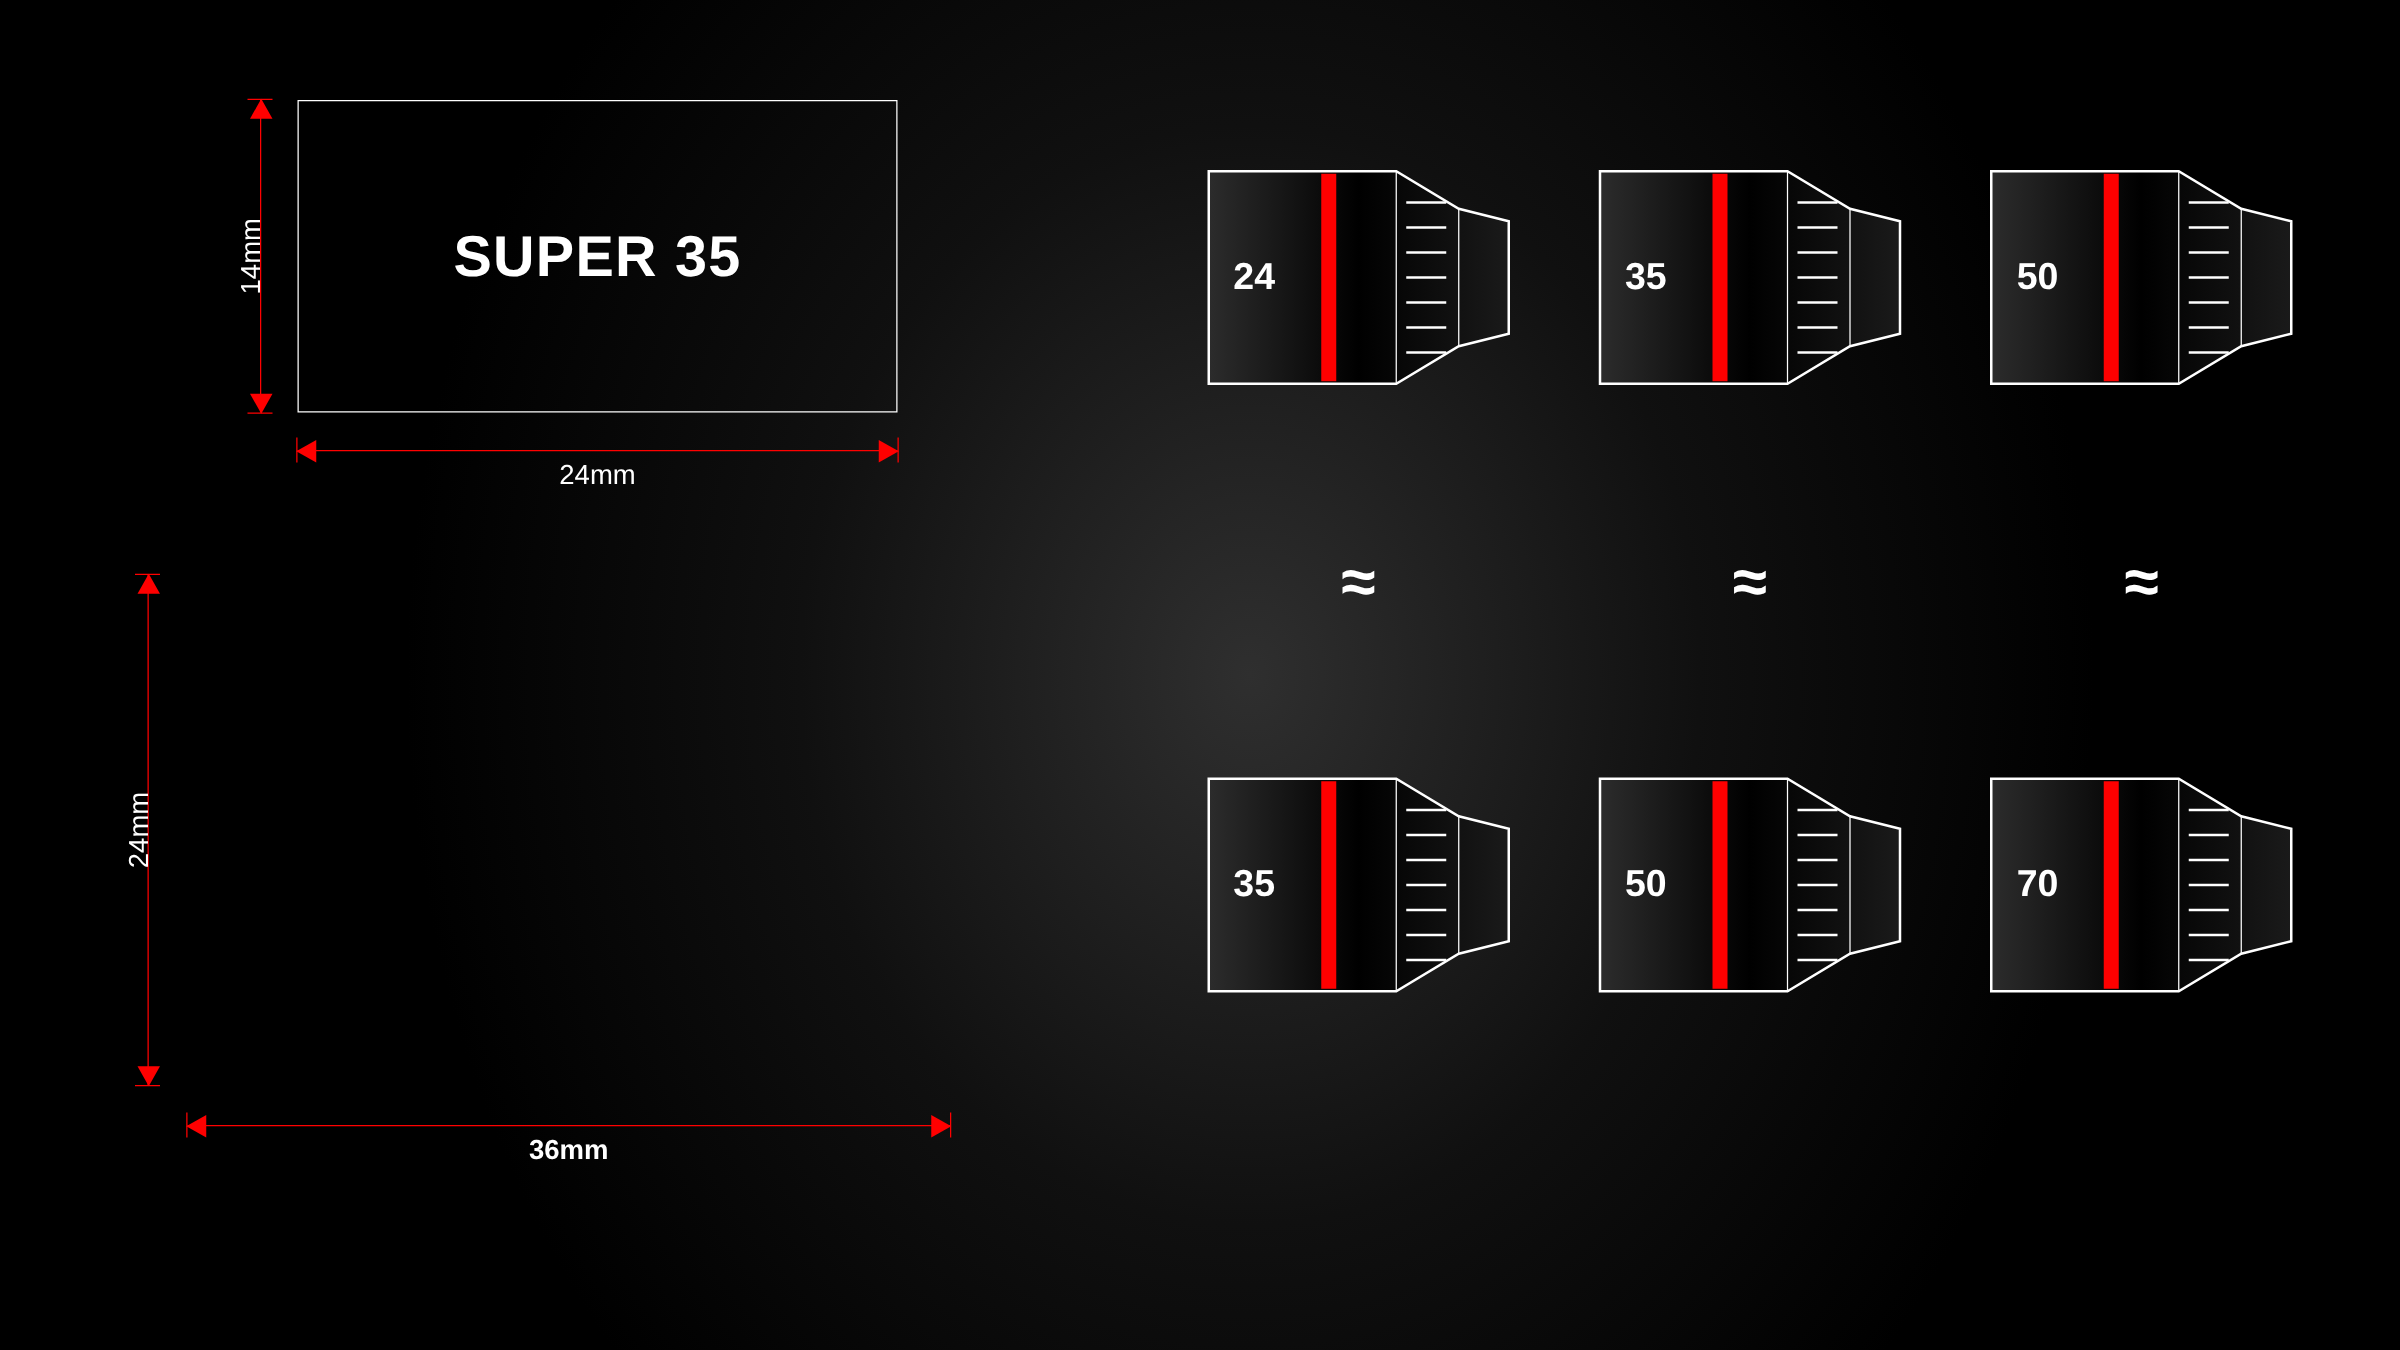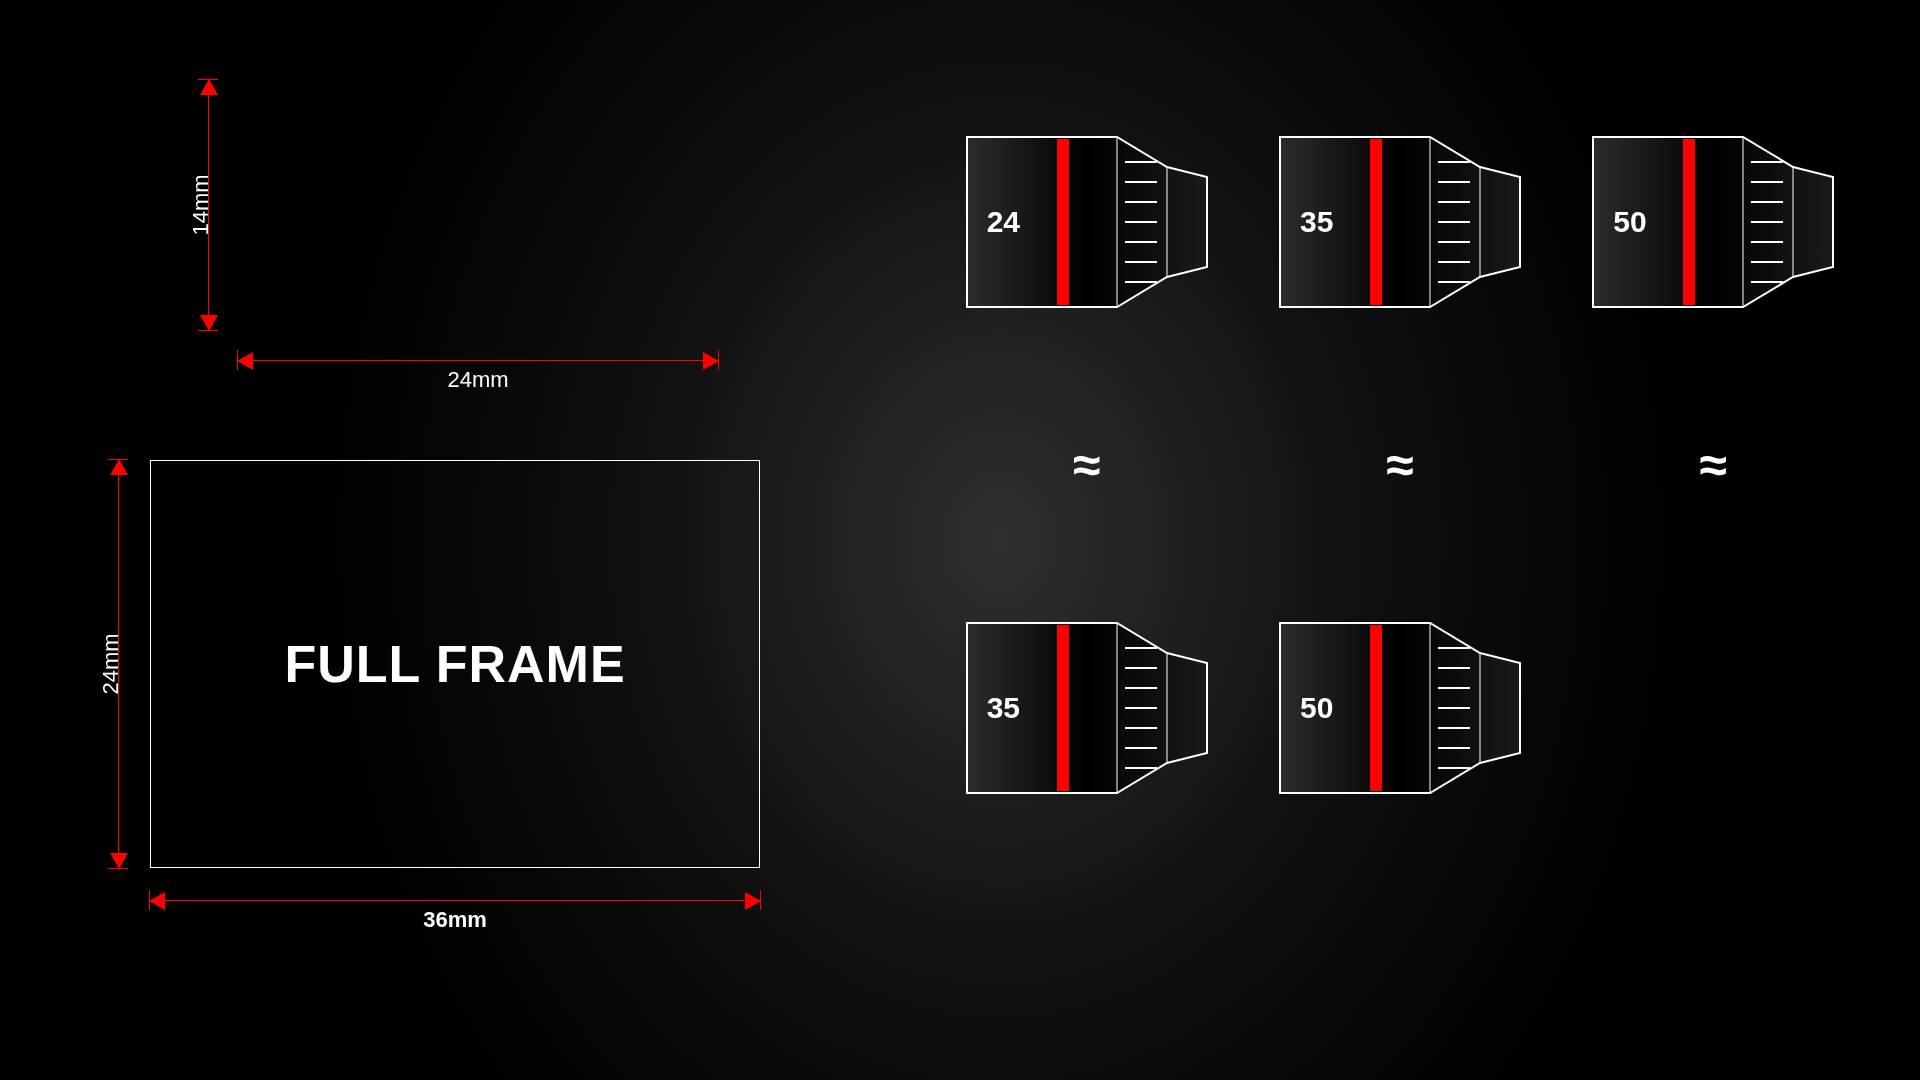--- a/index.html
+++ b/index.html
@@ -131,36 +131,36 @@
     font-size: 30px;
     font-weight: 800;
     font-stretch: condensed;
   }
 </style>
 </head>
 <body>
 
 <div class="stage">
 
+  <div class="sensor" style="left:238px; top:80px; width:480px; height:250px;">
+    <div class="sensor-label" style="font-size:46px;">SUPER 35</div>
+  </div>
 
   <div class="dim dim-v" style="left:208px; top:80px; height:250px;">
     <span class="dim-label-v">14mm</span>
   </div>
   <div class="tick" style="left:198px; top:79px; width:20px; height:1px;"></div>
   <div class="tick" style="left:198px; top:330px; width:20px; height:1px;"></div>
 
   <div class="dim dim-h" style="left:238px; top:360px; width:480px;">
     <span class="dim-label-h">24mm</span>
   </div>
   <div class="tick" style="left:237px; top:350px; width:1px; height:20px;"></div>
   <div class="tick" style="left:718px; top:350px; width:1px; height:20px;"></div>
 
-  <div class="sensor" style="left:150px; top:460px; width:610px; height:408px;">
-    <div class="sensor-label" style="font-size:52px;">FULL FRAME</div>
-  </div>
 
   <div class="dim dim-v" style="left:118px; top:460px; height:408px;">
     <span class="dim-label-v">24mm</span>
   </div>
   <div class="tick" style="left:108px; top:459px; width:20px; height:1px;"></div>
   <div class="tick" style="left:108px; top:868px; width:20px; height:1px;"></div>
 
   <div class="dim dim-h" style="left:150px; top:900px; width:610px;font-weight:bold;">
     <span class="dim-label-h">36mm</span>
   </div>
@@ -264,16 +264,34 @@
             <line x1="168" y1="55" x2="200" y2="55"></line>
           <line x1="168" y1="75" x2="200" y2="75"></line>
             <line x1="168" y1="95" x2="200" y2="95"></line>
           <line x1="168" y1="115" x2="200" y2="115"></line>
             <line x1="168" y1="135" x2="200" y2="135"></line>
           <line x1="168" y1="155" x2="200" y2="155"></line>
         </g>
       </svg>
       <div class="focal">50</div>
     </div>
+    <div class="lens">
+      <svg viewBox="0 0 260 190">
+        <path d="M10 10 H160 L210 40 L250 50 V140 L210 150 L160 180 H10 Z" fill="url(#lg)" stroke="#fff" stroke-width="2"></path>
+        <line x1="160" y1="10" x2="160" y2="180" stroke="#fff" stroke-width="1"></line>
+        <line x1="210" y1="40" x2="210" y2="150" stroke="#fff" stroke-width="1"></line>
+        <rect x="100" y="12" width="12" height="166" fill="#ff0000"></rect>
+        <g stroke="#fff" stroke-width="2">
+          <line x1="168" y1="35" x2="200" y2="35"></line>
+            <line x1="168" y1="55" x2="200" y2="55"></line>
+          <line x1="168" y1="75" x2="200" y2="75"></line>
+            <line x1="168" y1="95" x2="200" y2="95"></line>
+          <line x1="168" y1="115" x2="200" y2="115"></line>
+            <line x1="168" y1="135" x2="200" y2="135"></line>
+          <line x1="168" y1="155" x2="200" y2="155"></line>
+        </g>
+      </svg>
+      <div class="focal">70</div>
+    </div>
 
   </div>
 
 </div>
 
 </body></html>

